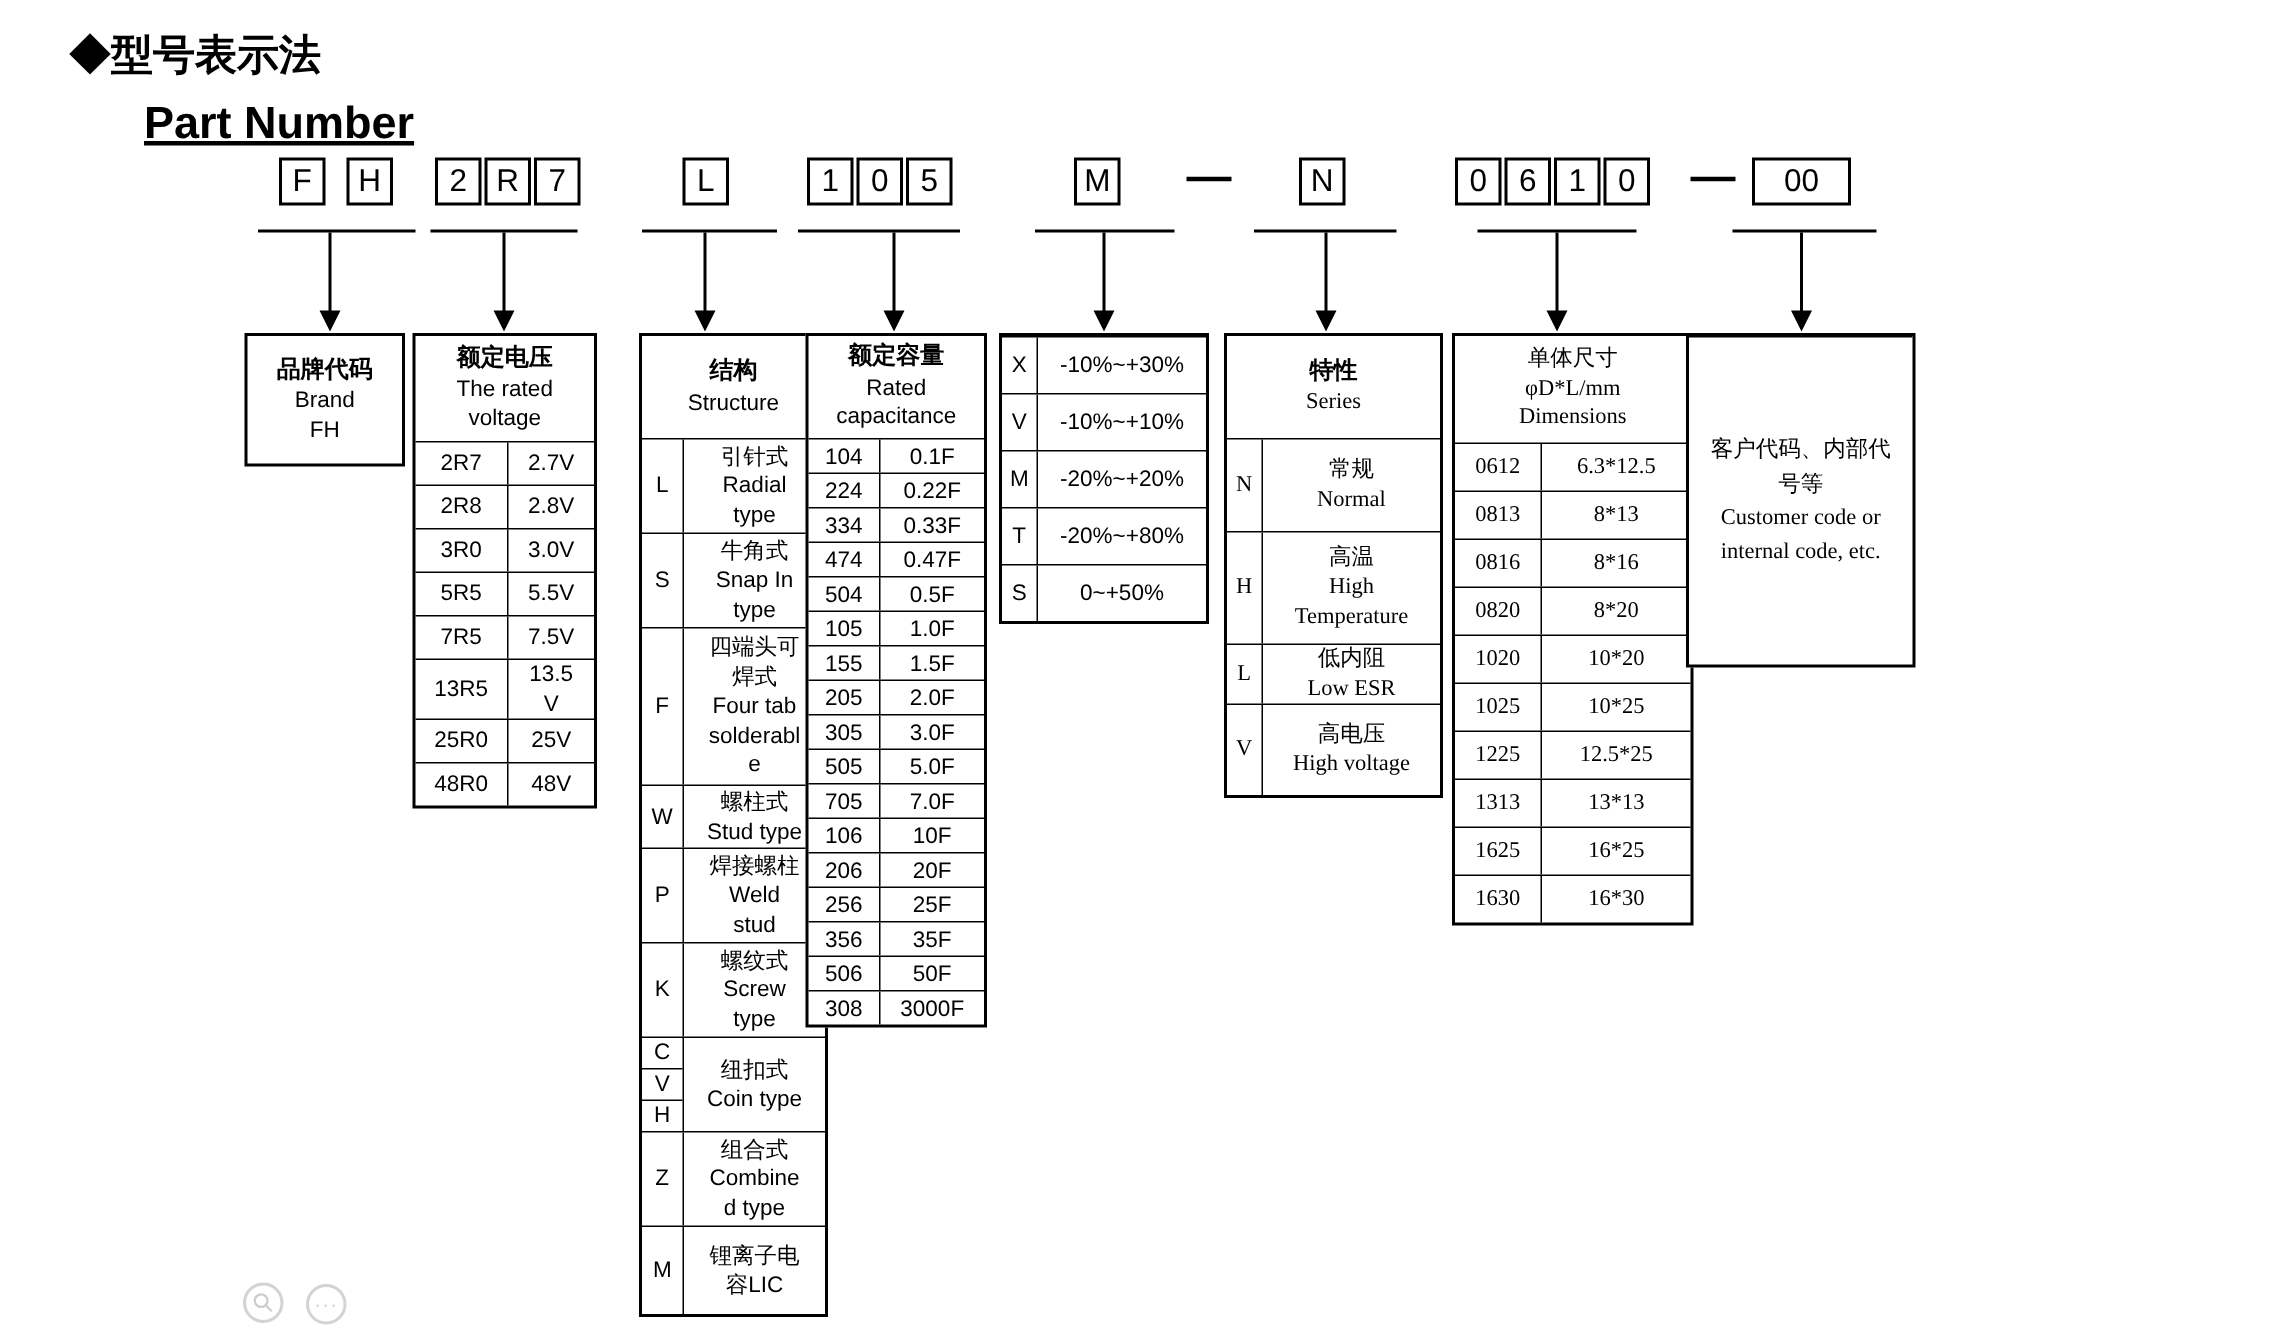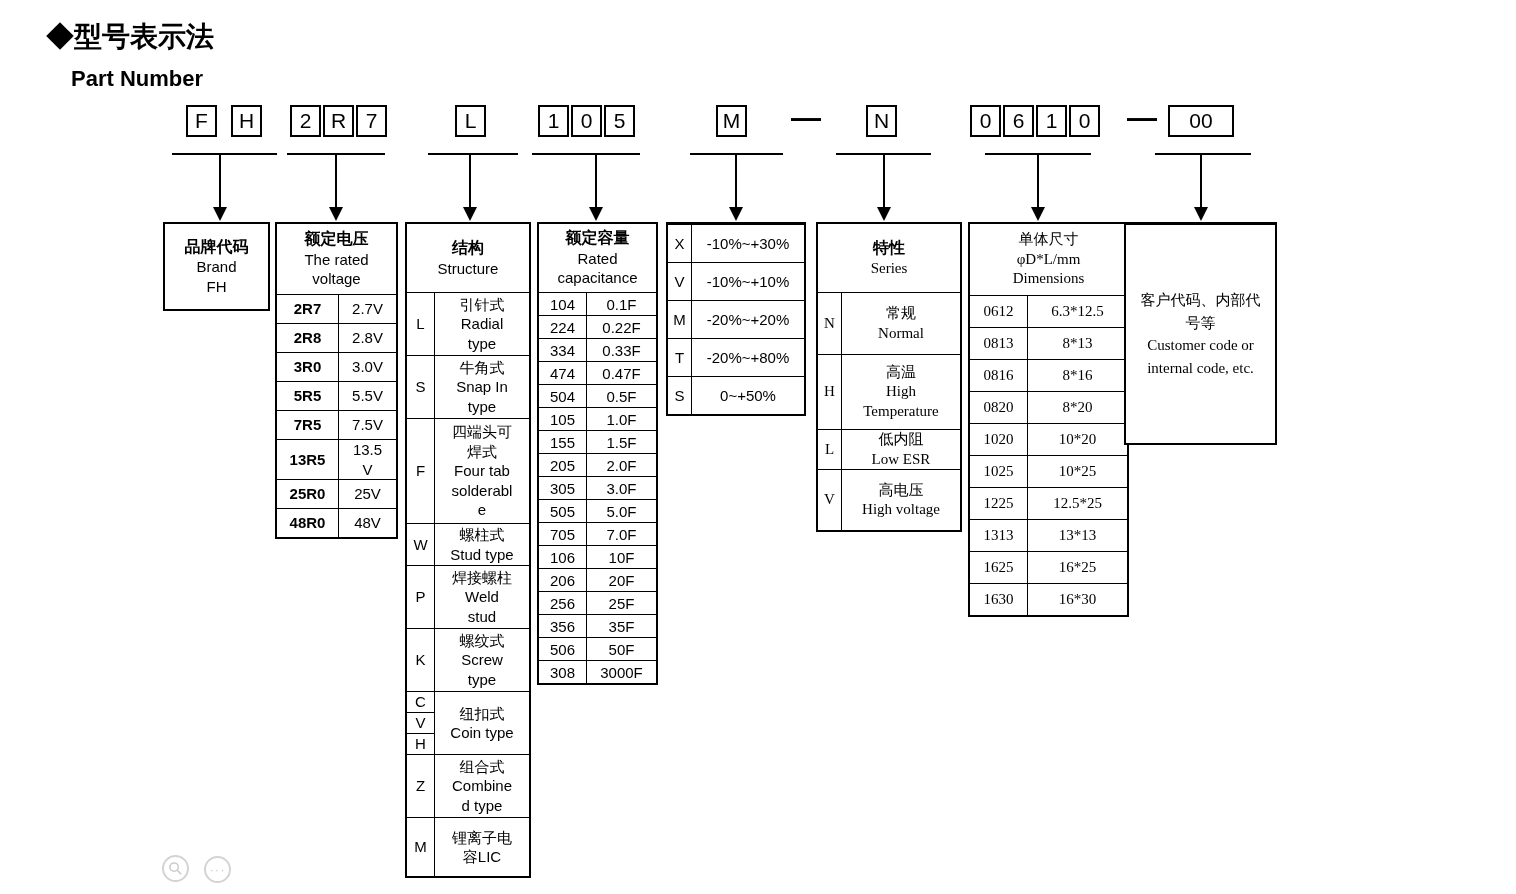--- a/index.html
+++ b/index.html
@@ -2,21 +2,21 @@
 <html><head>
 <meta charset="utf-8">
 <style>
   * { margin:0; padding:0; box-sizing:border-box; }
   html,body { background:#ffffff; }
   .page {
     position:relative; width:1516px; height:894px; background:#fff;
     font-family:"Liberation Sans", sans-serif; color:#000; overflow:hidden;
   }
   .title    { position:absolute; left:46px;  top:18px; font-size:28px; font-weight:bold; }
-  .subtitle { position:absolute; left:71px;  top:66px; font-size:22px; font-weight:bold; }
+  .subtitle { position:absolute; left:96px;  top:66px; font-size:30px; font-weight:bold;text-decoration:underline; }
 
   .pn-group { position:absolute; top:105px; display:flex; gap:2px; }
   .pnbox {
     width:31px; height:32px; border:2px solid #000; background:#fff;
     display:flex; align-items:center; justify-content:center; font-size:21px;
   }
   .pnbox.wide { width:66px; }
   .dash { position:absolute; top:101px; font-size:30px; font-weight:bold; }
 
   .bracket { position:absolute; top:153px; height:2px; background:#000; }
@@ -35,21 +35,21 @@
   .row  { display:flex; border-top:1px solid #000; }
   .cell { display:flex; align-items:center; justify-content:center; text-align:center;
           white-space:pre-line; }
   .cell.l { border-right:1px solid #000; }
   .cell.r { flex:1; }
   .desc { padding:0 14px; word-break:break-word; }
   .desc > div { width:100%; text-align:center; }
 
   
   .vt .row { min-height:29px; }
-  .vt .cell.l { width:62px;font-weight:bold; }
+  .vt .cell.l { width:62px; }
   
   .st .cell.l { width:28px; }
   .st .desc { padding:0 15px; }
   .stack { width:28px; display:flex; flex-direction:column; border-right:1px solid #000; }
   .scell { flex:1; display:flex; align-items:center; justify-content:center; border-top:1px solid #000; }
   .scell:first-child { border-top:none; }
   
   .ct .row { height:23px; }
   .ct .cell { line-height:21px; }
   .ct .cell.l { width:48px; }
@@ -191,21 +191,21 @@
           <div class="cell r">25V</div>
         </div>
 
         <div class="row">
           <div class="cell l">48R0</div>
           <div class="cell r">48V</div>
         </div>
       </div>
   </div>
 
-  <div class="tbl st" style="left:405px;width:126px">
+  <div class="tbl st" style="left:426px;width:126px">
     <div class="thead" style="height:68px">
       <span class="cnb blk">结构</span>
       <span>Structure</span>
     </div>
     <div class="row" style="height:63px">
       <div class="cell l">L</div>
       <div class="cell r desc"><div><span class="blk">引针式</span><span>Radial type</span></div></div>
     </div>
     <div class="row" style="height:63px">
       <div class="cell l">S</div>

